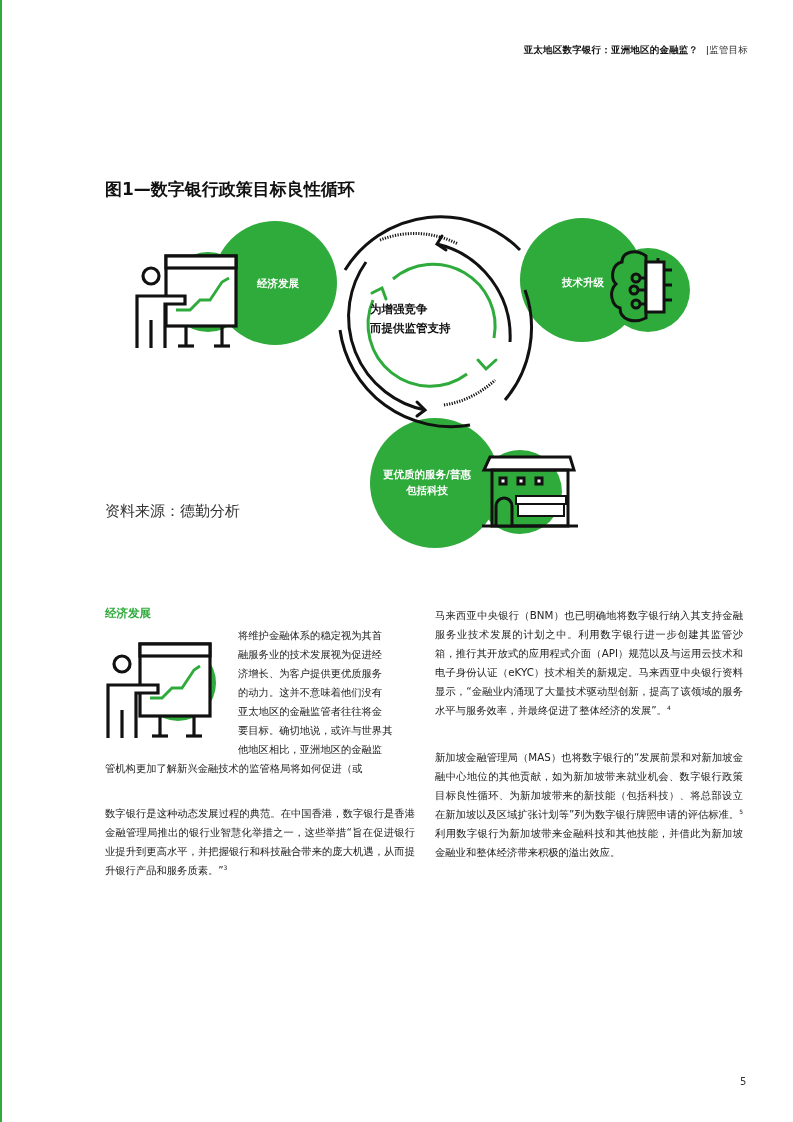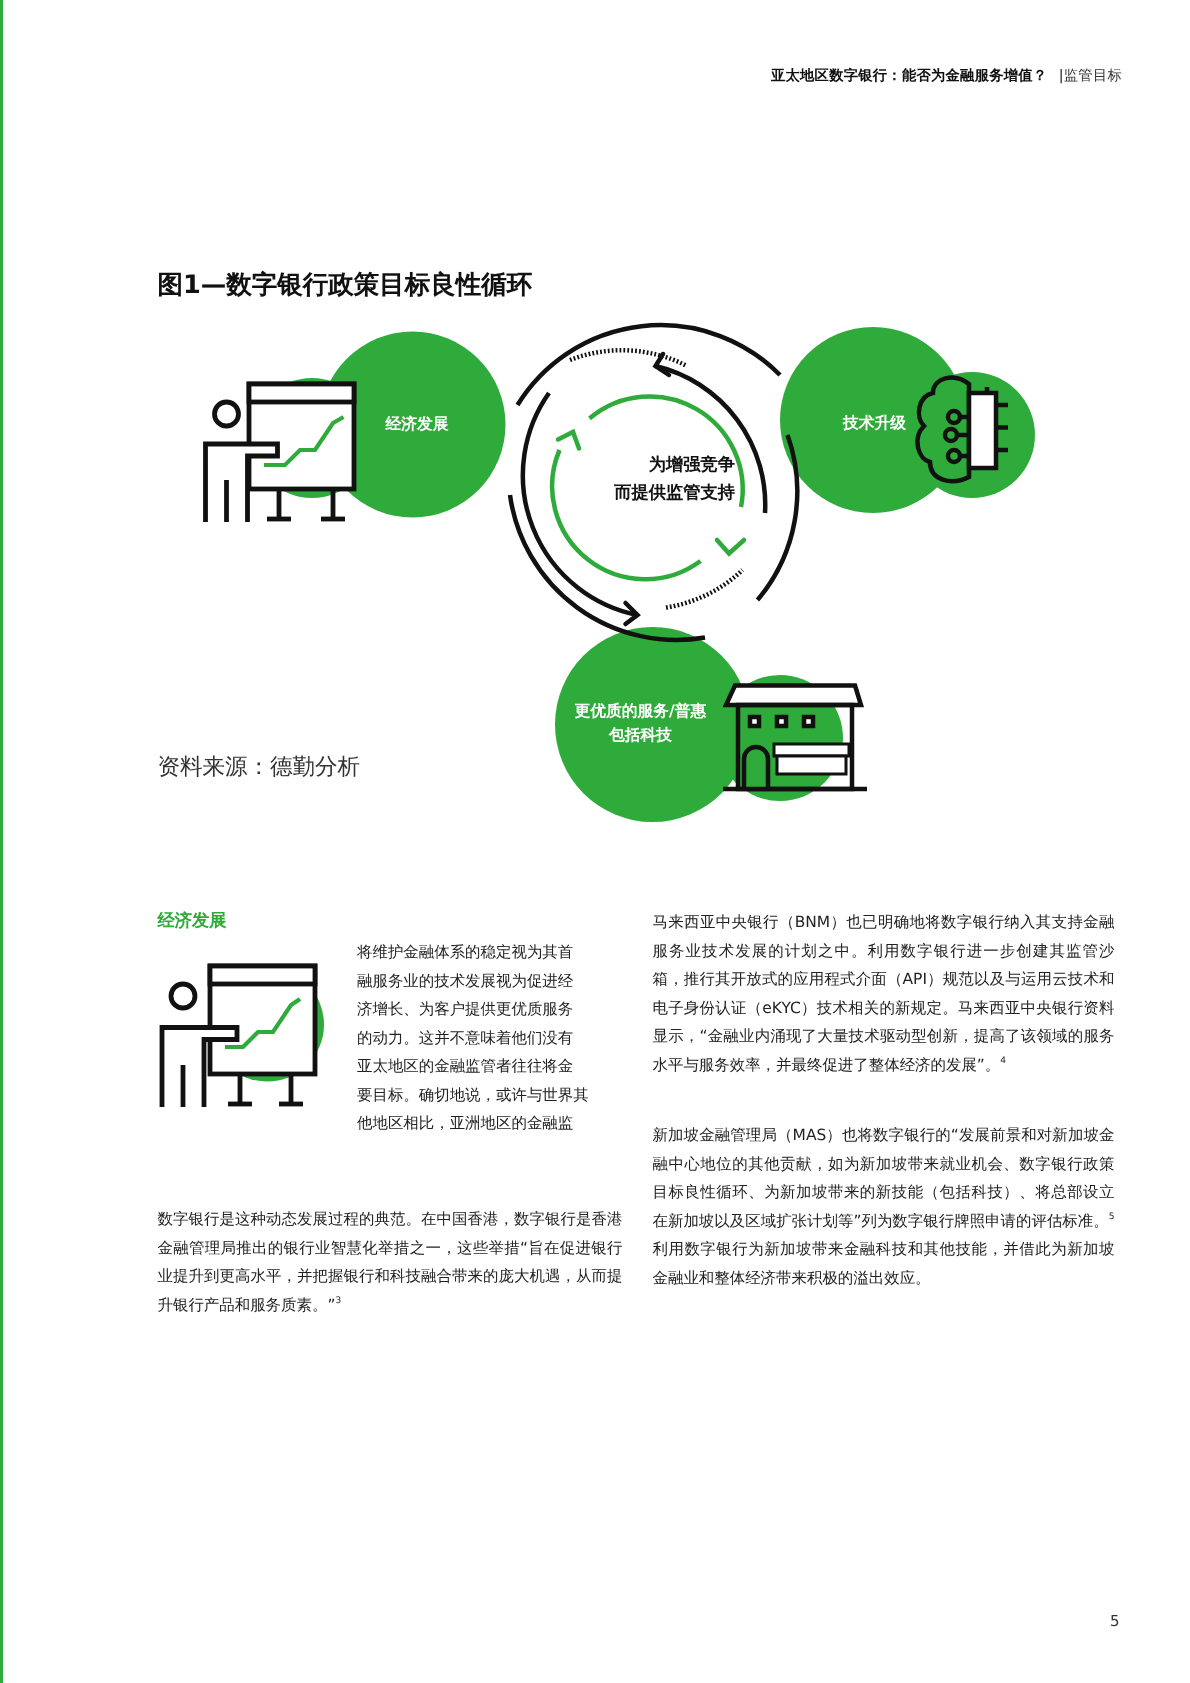--- a/index.html
+++ b/index.html
@@ -6,34 +6,34 @@
   body { width: 793px; height: 1122px; position: relative; overflow: hidden;
          font-family: "DejaVu Sans", "Liberation Sans", sans-serif; color: #1a1a1a; }
   .left-rule { position: absolute; left: 0; top: 0; width: 2px; height: 1122px; background: #2eab3a; }
   .running-head { position: absolute; top: 44px; right: 45px; font-size: 9.5px; font-weight: bold; color: #111; letter-spacing: 0.2px; }
   .running-head .sep { font-weight: normal; margin-left: 4px; }
   .running-head .section { font-weight: normal; color: #333; }
   .fig-title { position: absolute; top: 178px; left: 105px; font-size: 17px; font-weight: bold; color: #111; }
   .diagram { position: absolute; left: 0; top: 0; width: 793px; height: 1122px; pointer-events: none; }
   .diagram svg { position: absolute; left: 0; top: 0; }
   .blob-label { position: absolute; color: #ffffff; font-weight: bold; font-size: 10.5px; text-align: center; line-height: 16px; }
-  .center-label { position: absolute; left: 370px; top: 300px; width: 120px; text-align: right; font-weight: bold; font-size: 11.5px; line-height: 19px; color: #111; }
+  .center-label { position: absolute; left: 370px; top: 300px; width: 120px; text-align: left; font-weight: bold; font-size: 11.5px; line-height: 19px; color: #111; }
   .source { position: absolute; top: 502px; left: 105px; font-size: 15px; color: #333; }
   .section-heading { position: absolute; top: 606px; left: 105px; font-size: 11.5px; font-weight: bold; color: #2eab3a; }
   .para { position: absolute; font-size: 10.3px; line-height: 19px; color: #222; text-align: justify; }
   .para sup { font-size: 6px; vertical-align: super; line-height: 0; }
   .page-number { position: absolute; top: 1076px; left: 740px; font-size: 10px; color: #333; }
 </style>
 </head>
 <body>
 
 <div class="left-rule"></div>
 
 <div class="running-head">
-  <span>亚太地区数字银行：能否为金融服务增值？</span>
+  <span>亚太地区数字银行：亚洲地区的金融监？</span>
   <span class="sep">|</span><span class="section">监管目标</span>
 </div>
 
 <div class="fig-title">图1—数字银行政策目标良性循环</div>
 
 <div class="diagram">
   <svg width="793" height="1122" viewBox="0 0 793 1122" xmlns="http://www.w3.org/2000/svg">
 
     <g fill="#2eab3a">
       <circle cx="275" cy="283" r="62"></circle>
@@ -145,20 +145,21 @@
 <div class="para" style="left:238px; top:626px; width:174px;">
   <div>将维护金融体系的稳定视为其首</div>
   <div>融服务业的技术发展视为促进经</div>
   <div>济增长、为客户提供更优质服务</div>
   <div>的动力。这并不意味着他们没有</div>
   <div>亚太地区的金融监管者往往将金</div>
   <div>要目标。确切地说，或许与世界其</div>
   <div>他地区相比，亚洲地区的金融监</div>
 </div>
 <div class="para" style="left:105px; top:759px; width:310px;">
+  <div>管机构更加了解新兴金融技术的监管格局将如何促进（或</div>
 </div>
 
 <div class="para" style="left:105px; top:804px; width:310px;">
   <span>数字银行是这种动态发展过程的典范。在中国香港，数字银行是香港金融管理局推出的银行业智慧化举措之一，这些举措“旨在促进银行业提升到更高水平，并把握银行和科技融合带来的庞大机遇，从而提升银行产品和服务质素。”</span><sup>3</sup>
 </div>
 
 <div class="para" style="left:435px; top:606px; width:308px;">
   <span>马来西亚中央银行（BNM）也已明确地将数字银行纳入其支持金融服务业技术发展的计划之中。利用数字银行进一步创建其监管沙箱，推行其开放式的应用程式介面（API）规范以及与运用云技术和电子身份认证（eKYC）技术相关的新规定。马来西亚中央银行资料显示，“金融业内涌现了大量技术驱动型创新，提高了该领域的服务水平与服务效率，并最终促进了整体经济的发展”。</span><sup>4</sup>
 </div>
 

